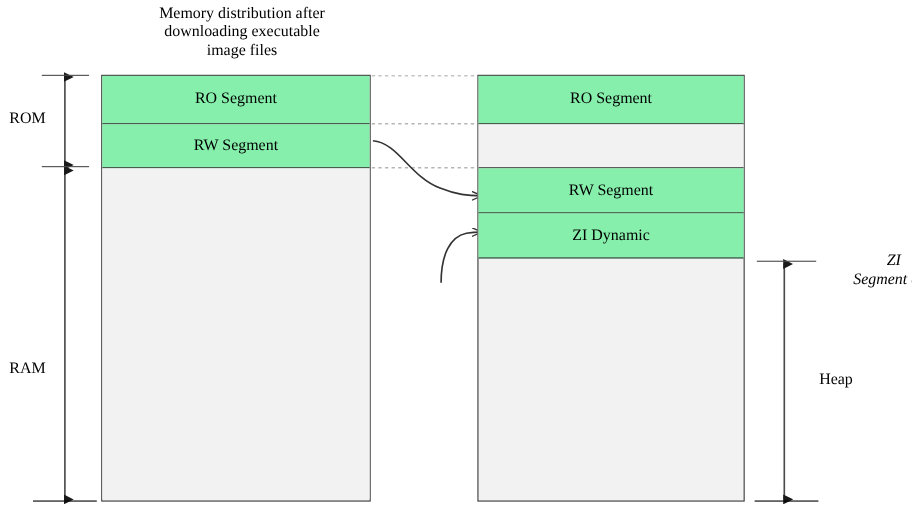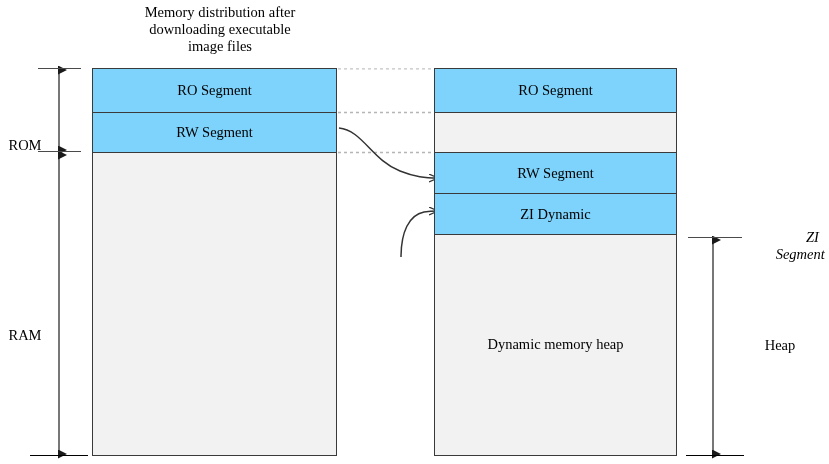--- a/index.html
+++ b/index.html
@@ -46,21 +46,21 @@
     box-sizing: border-box;
     left: 0;
     width: 100%;
     display: flex;
     align-items: center;
     justify-content: center;
     font-size: 14.5px;
     color: #000;
   }
   .segment.filled {
-    background: #7dd3fc;
+    background: #86efac;
     border-bottom: 1.6px solid #3a3a3a;
   }
   .segment.light {
     background: #f2f2f2;
     border-bottom: 1.6px solid #3a3a3a;
   }
   .segment.plain {
     background: #f2f2f2;
   }
 
@@ -159,34 +159,31 @@
     </div>
     <div class="segment light" style="top:44px; height:40px;">
       <span></span>
     </div>
     <div class="segment filled" style="top:84px; height:41px;">
       <span>RW Segment</span>
     </div>
     <div class="segment filled" style="top:125px; height:41px;">
       <span>ZI Dynamic</span>
     </div>
-    <div class="segment plain" style="top:166px; height:219px;">
-      <span>Dynamic memory heap</span>
-    </div>
   </div>
 
   <div class="tick" style="left:38px; top:68px;  width:43px;"></div>
   <div class="tick" style="left:38px; top:151px; width:43px;"></div>
   <div class="tick-dark" style="left:30px; top:455px; width:58px;"></div>
 
   <div class="tick" style="left:688px; top:237px; width:54px;"></div>
   <div class="tick-dark" style="left:686px; top:455px; width:58px;"></div>
 
-  <div class="side-label" style="left:0px; top:100px; width:50px;margin-top:37px;">ROM</div>
+  <div class="side-label" style="left:0px; top:100px; width:50px;">ROM</div>
 
   <div class="side-label" style="left:0px; top:327px; width:50px;">RAM</div>
 
   <div class="side-label" style="left:763px; top:229px; width:99px;font-style:italic;">ZI
 Segment end</div>
 
-  <div class="side-label" style="left:750px; top:337px; width:60px;">Heap</div>
+  <div class="side-label" style="left:730px; top:337px; width:60px;">Heap</div>
 
 </div>
 
 </body></html>

